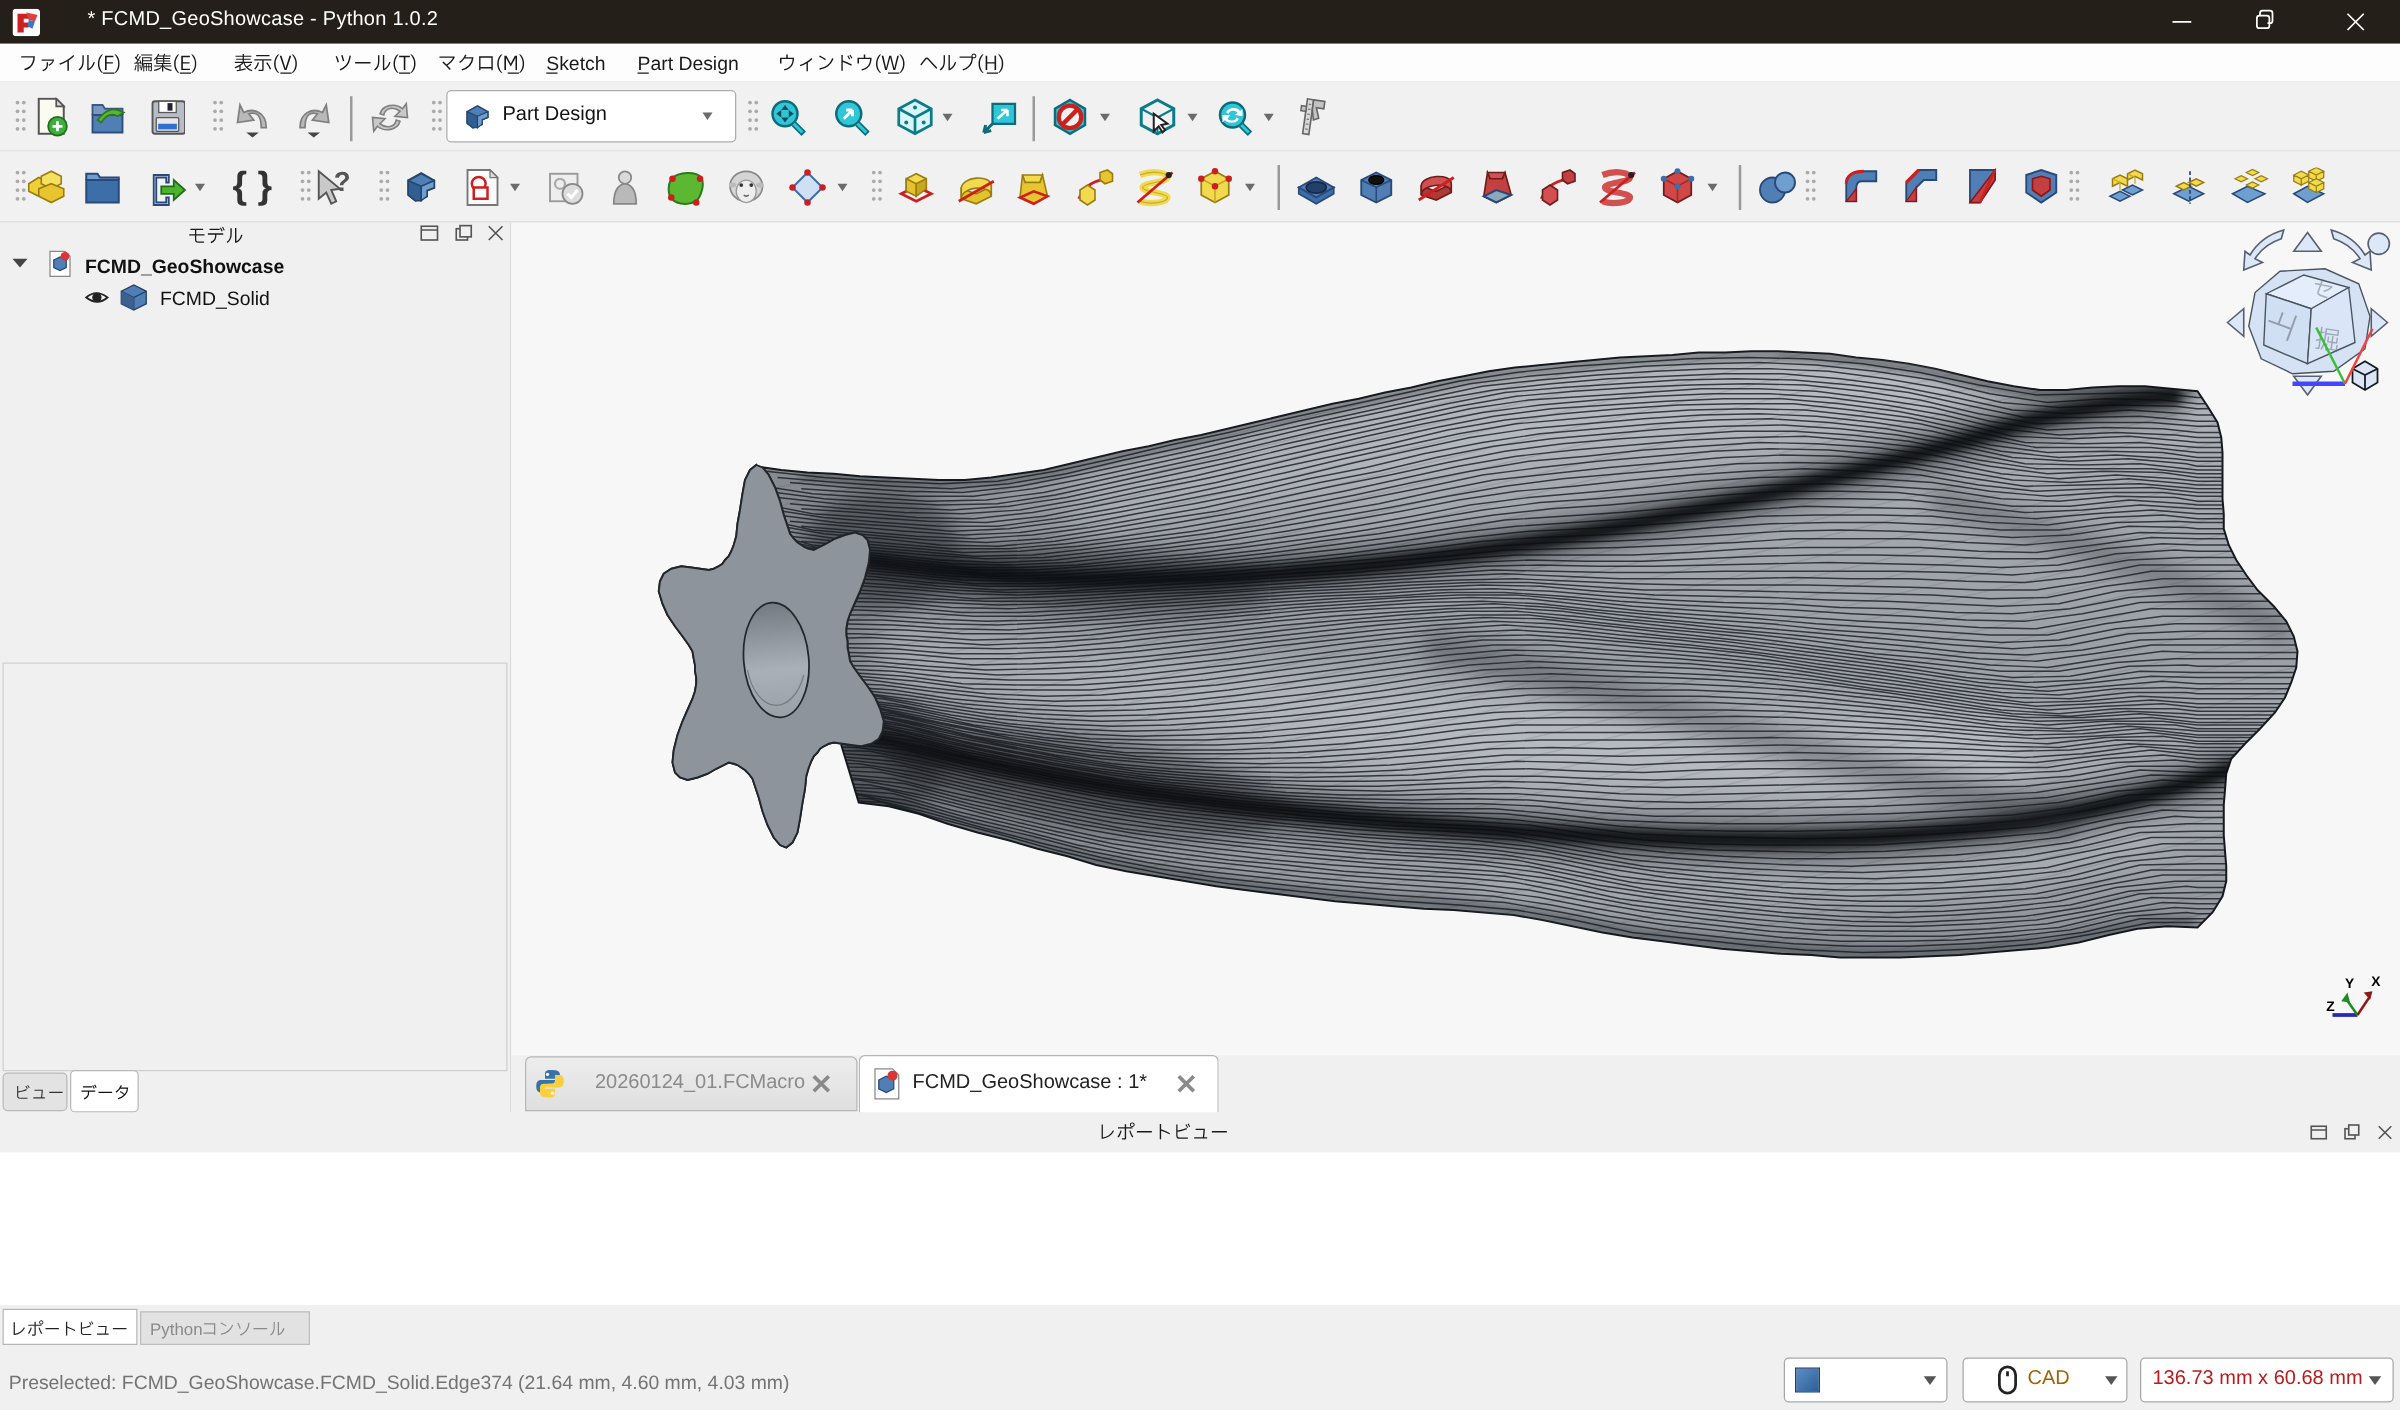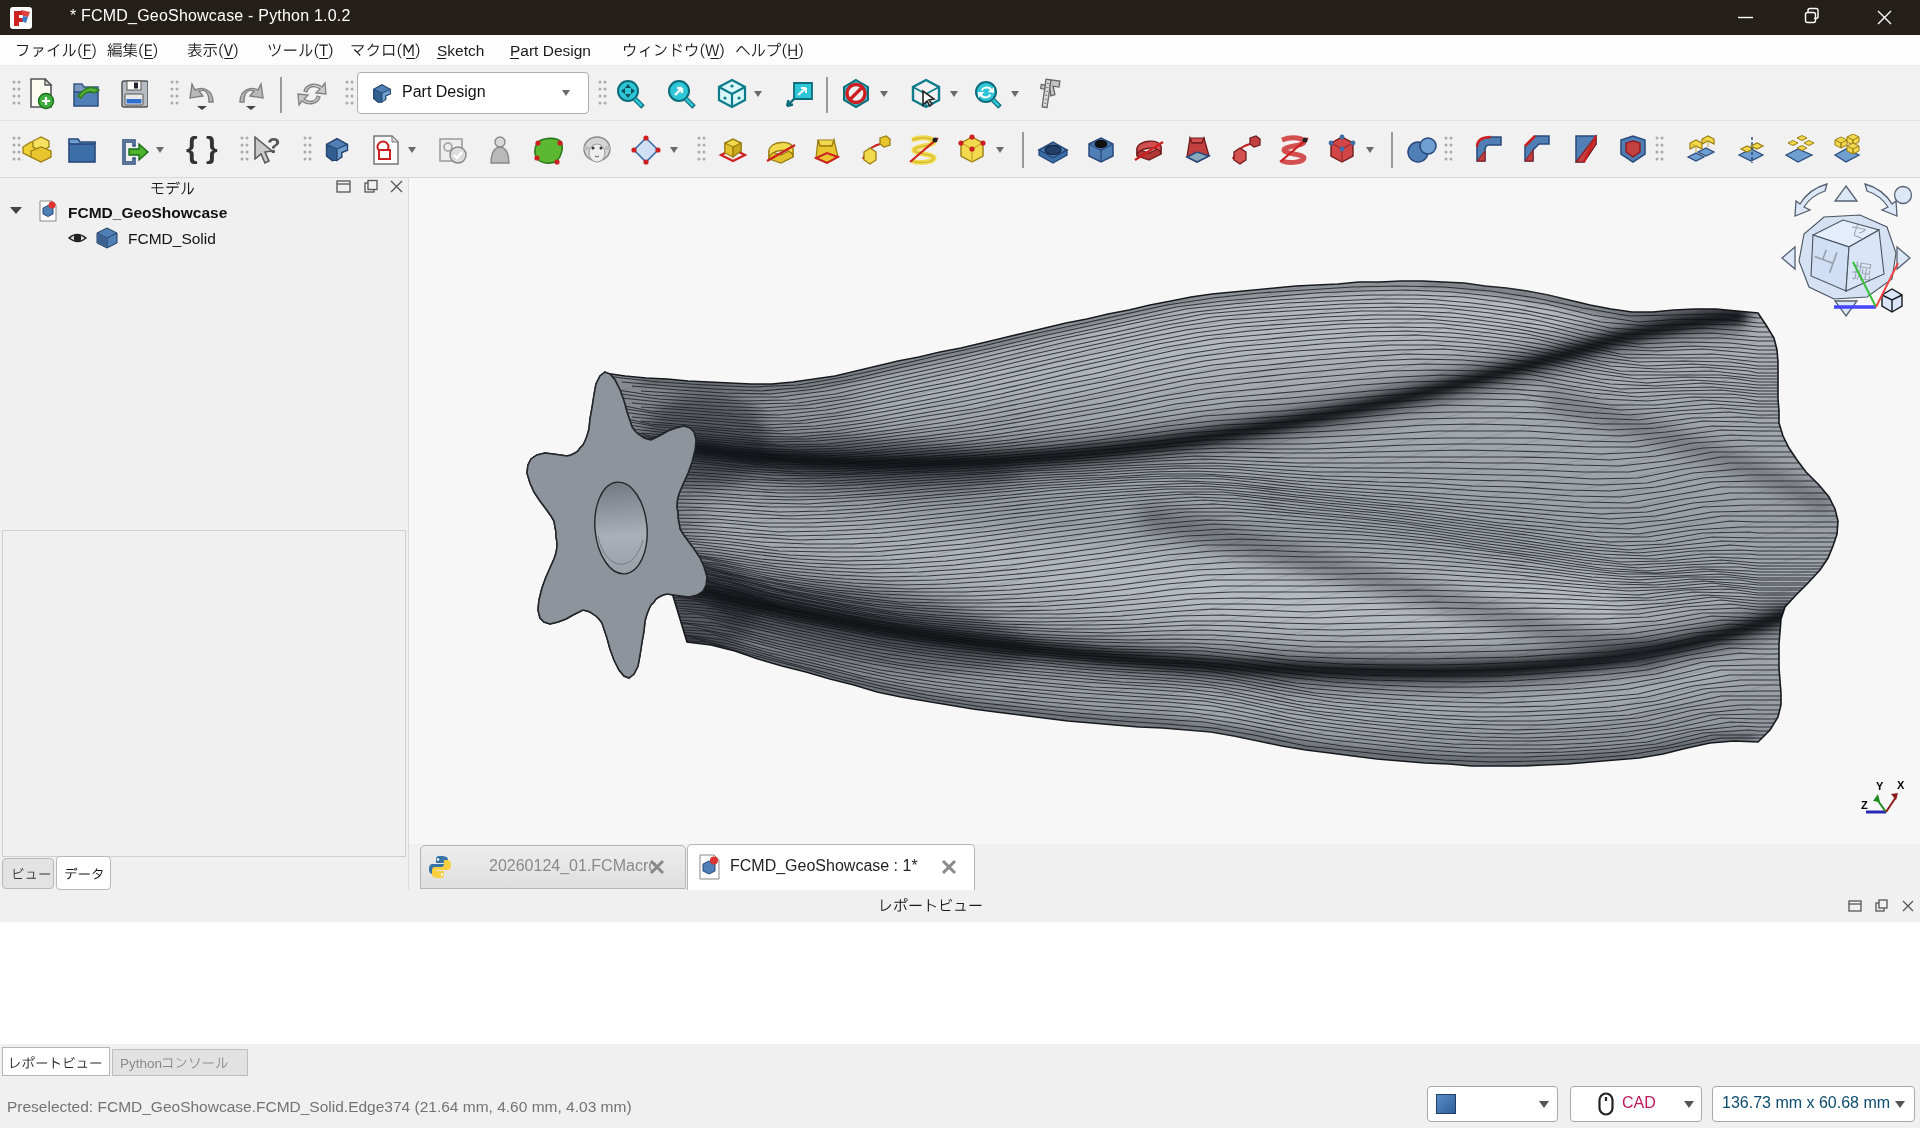--- a/index.html
+++ b/index.html
@@ -590,21 +590,21 @@
 </svg>
 <div class="abs" style="left:409px;top:844px;width:1511px;height:46px;background:#f0f0f0"></div>
 <div class="abs" style="left:420px;top:845px;width:266px;height:44px;background:linear-gradient(#ededed,#dfdfdf);border:1px solid #b5b5b5;border-radius:5px 5px 0 0"></div>
 <div class="abs" style="left:687px;top:844px;width:288px;height:46px;background:#fff;border:1px solid #b5b5b5;border-bottom:none;border-radius:5px 5px 0 0"></div>
 <svg class="abs" style="left:428px;top:855px" width="24" height="24" viewBox="0 0 24 24">
 <path d="M12 1 C8 1 8 3 8 5 L8 8 L16 8 L16 9 L5 9 C2 9 1 11 1 14 C1 17 2 19 5 19 L8 19 L8 15 C8 13 9 12 11 12 L17 12 C19 12 20 11 20 9 L20 5 C20 2 18 1 12 1 Z" fill="#3873a8"></path>
 <circle cx="10" cy="4.5" r="1.3" fill="#fff"></circle>
 <path d="M12 23 C16 23 16 21 16 19 L16 16 L8 16 L8 15 L19 15 C22 15 23 13 23 10 C23 7 22 5 19 5 L16 5 L16 9 C16 11 15 12 13 12 L7 12 C5 12 4 13 4 15 L4 19 C4 22 6 23 12 23 Z" fill="#f7cf3f"></path>
 <circle cx="14" cy="19.5" r="1.3" fill="#fff"></circle>
 </svg>
-<div class="abs" style="left:489px;top:857px;font-size:16px;color:#8a8a8a">20260124_01.FCMacro</div>
+<div class="abs" style="left:476px;top:857px;font-size:16px;color:#8a8a8a">20260124_01.FCMacro</div>
 <svg class="abs" style="left:648px;top:858px" width="18" height="18" viewBox="0 0 18 18">
     <path d="M3 3 L15 15 M15 3 L3 15" stroke="#8a8a8a" stroke-width="3"></path>
   </svg>
 <svg class="abs" style="left:698px;top:854px" width="22" height="26" viewBox="0 0 22 26">
 <path d="M2 1 h14 l5 5 v19 h-19 Z" fill="#fff" stroke="#888"></path>
     <path d="M5 10 l6-3 6 3 v7 l-6 3 -6-3 Z" fill="#4f7fb5" stroke="#28497a"></path>
     <circle cx="16" cy="6.5" r="4" fill="#d33"></circle>
 </svg>
 <div class="abs" style="left:730px;top:857px;font-size:16px;color:#222">FCMD_GeoShowcase : 1*</div>
 <svg class="abs" style="left:940px;top:858px" width="18" height="18" viewBox="0 0 18 18">
@@ -635,20 +635,20 @@
 <div class="abs" style="left:1427px;top:1086px;width:131px;height:36px;background:#fff;border:1px solid #a8a8a8;border-radius:4px"></div>
 <div class="abs" style="left:1436px;top:1094px;width:20px;height:20px;background:linear-gradient(135deg,#5a8ec8,#2e5e96);border:1px solid #1d3f68"></div>
 <svg class="abs" style="left:1538px;top:1100px" width="12" height="9" viewBox="0 0 12 9">
     <path d="M1 1 L11 1 L6 8 Z" fill="#555"></path>
   </svg>
 <div class="abs" style="left:1570px;top:1086px;width:132px;height:36px;background:#fff;border:1px solid #a8a8a8;border-radius:4px"></div>
 <svg class="abs" style="left:1598px;top:1092px" width="16" height="24" viewBox="0 0 16 24">
     <rect x="1.5" y="1.5" width="13" height="21" rx="6.5" fill="none" stroke="#222" stroke-width="2.2"></rect>
     <path d="M8 5 v4" stroke="#222" stroke-width="2.2"></path>
   </svg>
-<div class="abs" style="left:1622px;top:1094px;font-size:16px;color:#be185d">CAD</div>
+<div class="abs" style="left:1622px;top:1094px;font-size:16px;color:#a16207">CAD</div>
 <svg class="abs" style="left:1683px;top:1100px" width="12" height="9" viewBox="0 0 12 9">
     <path d="M1 1 L11 1 L6 8 Z" fill="#555"></path>
   </svg>
 <div class="abs" style="left:1712px;top:1086px;width:203px;height:36px;background:#fff;border:1px solid #a8a8a8;border-radius:4px"></div>
-<div class="abs" style="left:1722px;top:1094px;font-size:16px;color:#0c4a6e">136.73 mm x 60.68 mm</div>
+<div class="abs" style="left:1722px;top:1094px;font-size:16px;color:#b91c1c">136.73 mm x 60.68 mm</div>
 <svg class="abs" style="left:1894px;top:1100px" width="12" height="9" viewBox="0 0 12 9">
     <path d="M1 1 L11 1 L6 8 Z" fill="#555"></path>
   </svg>
 </body></html>

